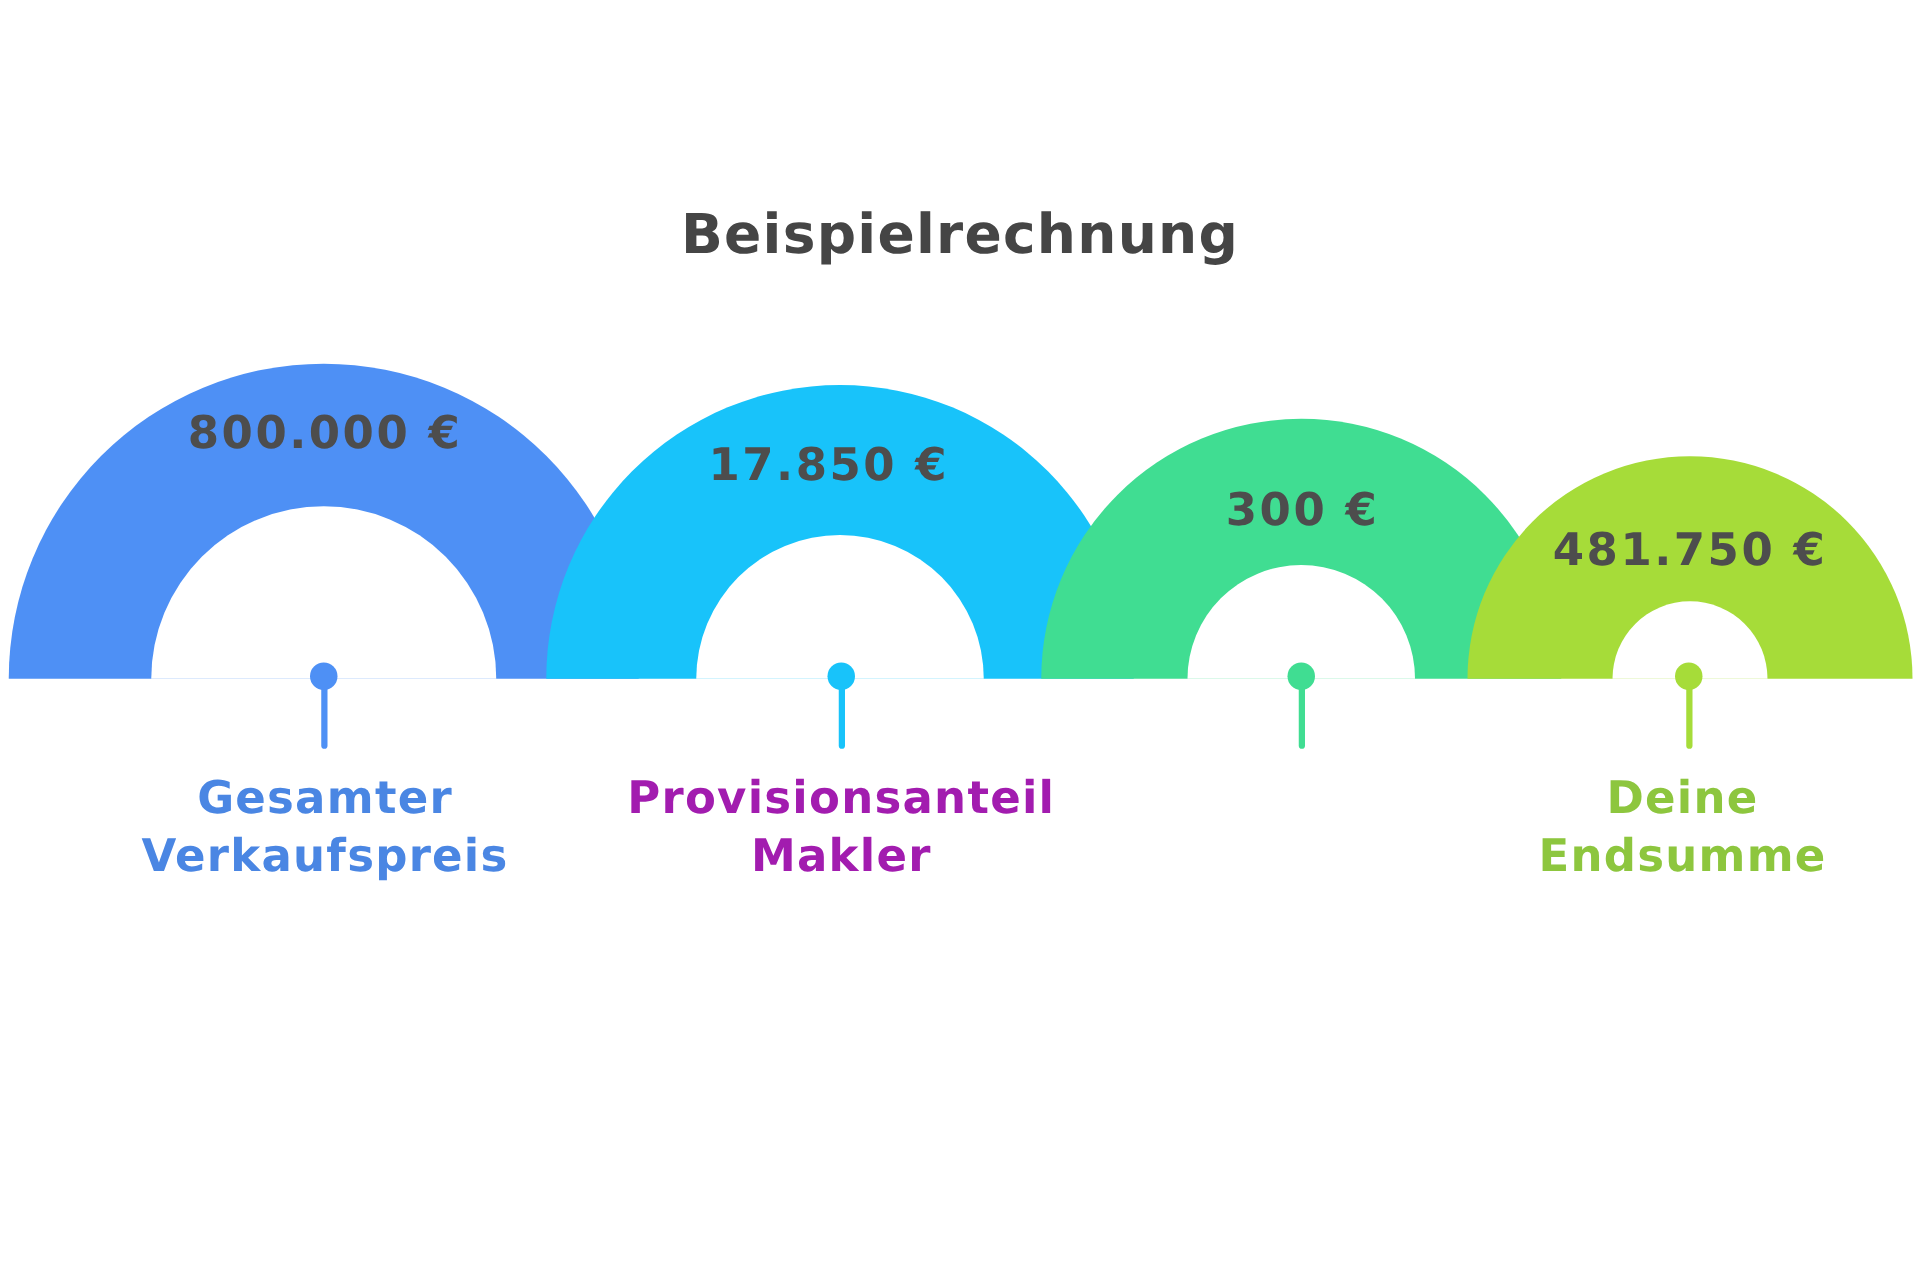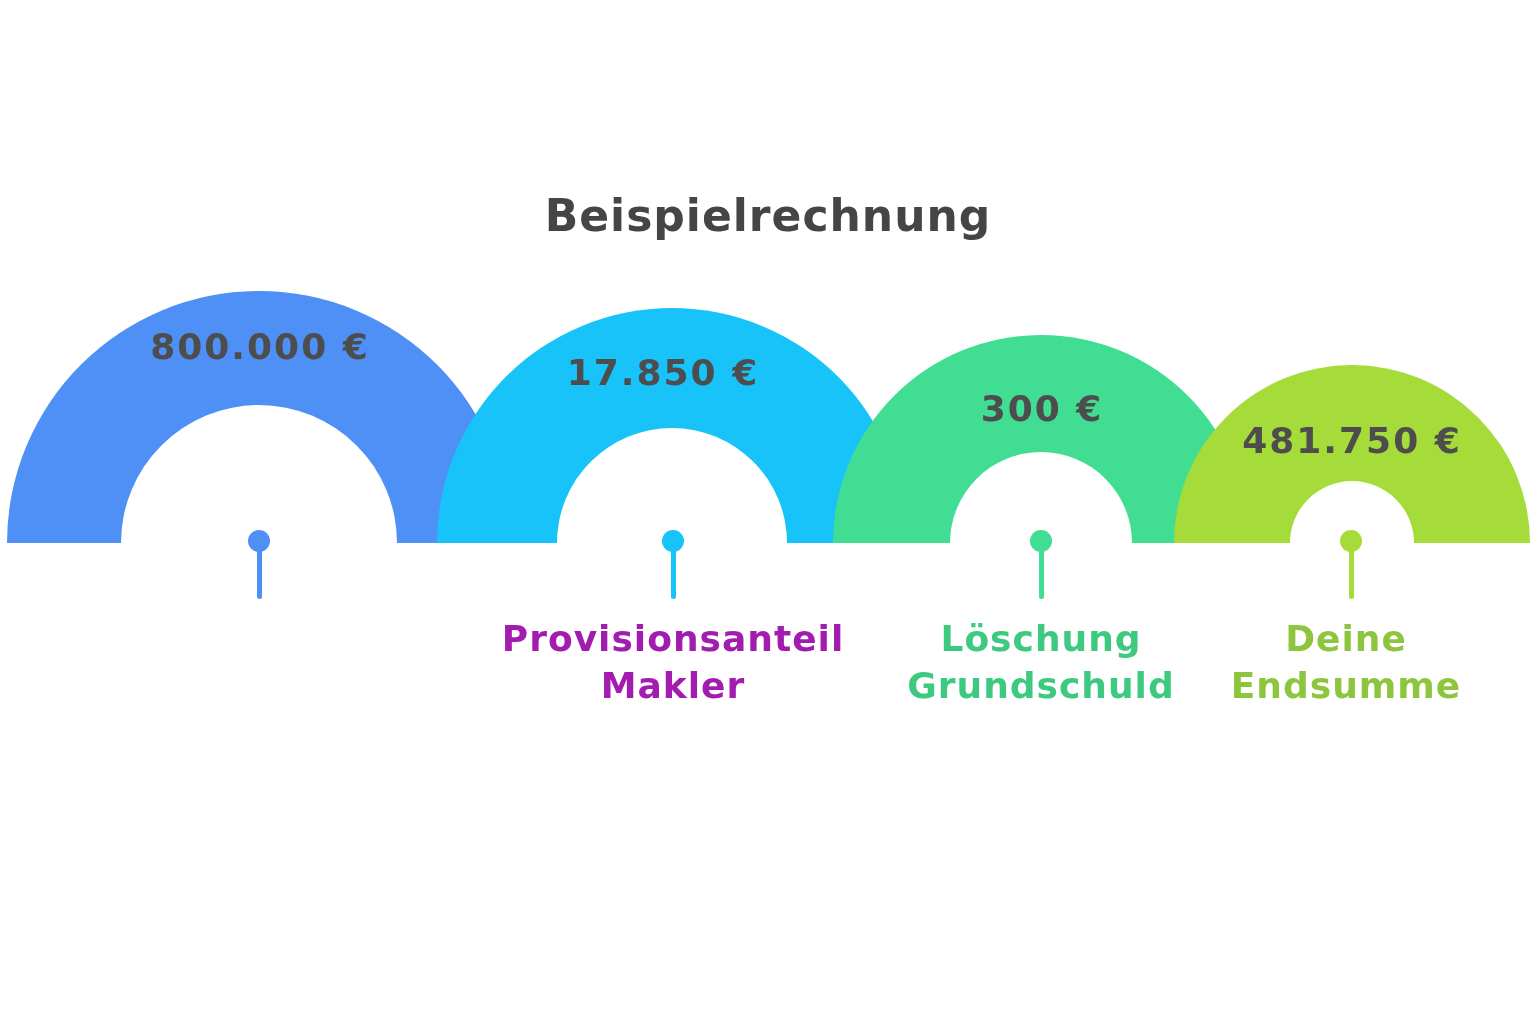--- a/index.html
+++ b/index.html
@@ -14,21 +14,20 @@
   .title {
     position: absolute;
     left: 0; top: 162px;
     width: 1536px;
     text-align: center;
     font-size: 44px;
     font-weight: bold;
     color: #454545;
     letter-spacing: 1px;
     z-index: 20;
-    margin-top: 28px;
   }
   .arch { position: absolute; }
   .arch .inner-cut {
     position: absolute;
     bottom: 0;
     background: #ffffff;
   }
   
   .arch1 { left: 7px;    top: 291px; width: 504px; height: 252px; border-radius: 252px 252px 0 0; background: #4e90f5; z-index: 1; }
   .arch1 .inner-cut { left: 114px; width: 276px; height: 138px; border-radius: 138px 138px 0 0; }
@@ -101,20 +100,24 @@
   <div class="title">Beispielrechnung</div>
 
   <div class="arch arch1">
     <div class="inner-cut"></div>
   </div>
   <div class="value v1">800.000 €</div>
   <div class="p1">
     <div class="pin-stem"></div>
     <div class="pin-dot"></div>
   </div>
+  <div class="arch-label l1">
+    <div>Gesamter</div>
+    <div>Verkaufspreis</div>
+  </div>
 
   <div class="arch arch2">
     <div class="inner-cut"></div>
   </div>
   <div class="value v2">17.850 €</div>
   <div class="p2">
     <div class="pin-stem"></div>
     <div class="pin-dot"></div>
   </div>
   <div class="arch-label l2">
@@ -123,24 +126,20 @@
   </div>
 
   <div class="arch arch3">
     <div class="inner-cut"></div>
   </div>
   <div class="value v3">300 €</div>
   <div class="p3">
     <div class="pin-stem"></div>
     <div class="pin-dot"></div>
   </div>
-  <div class="arch-label l3">
-    <div>Löschung</div>
-    <div>Grundschuld</div>
-  </div>
 
   <div class="arch arch4">
     <div class="inner-cut"></div>
   </div>
   <div class="value v4">481.750 €</div>
   <div class="p4">
     <div class="pin-stem"></div>
     <div class="pin-dot"></div>
   </div>
   <div class="arch-label l4">

